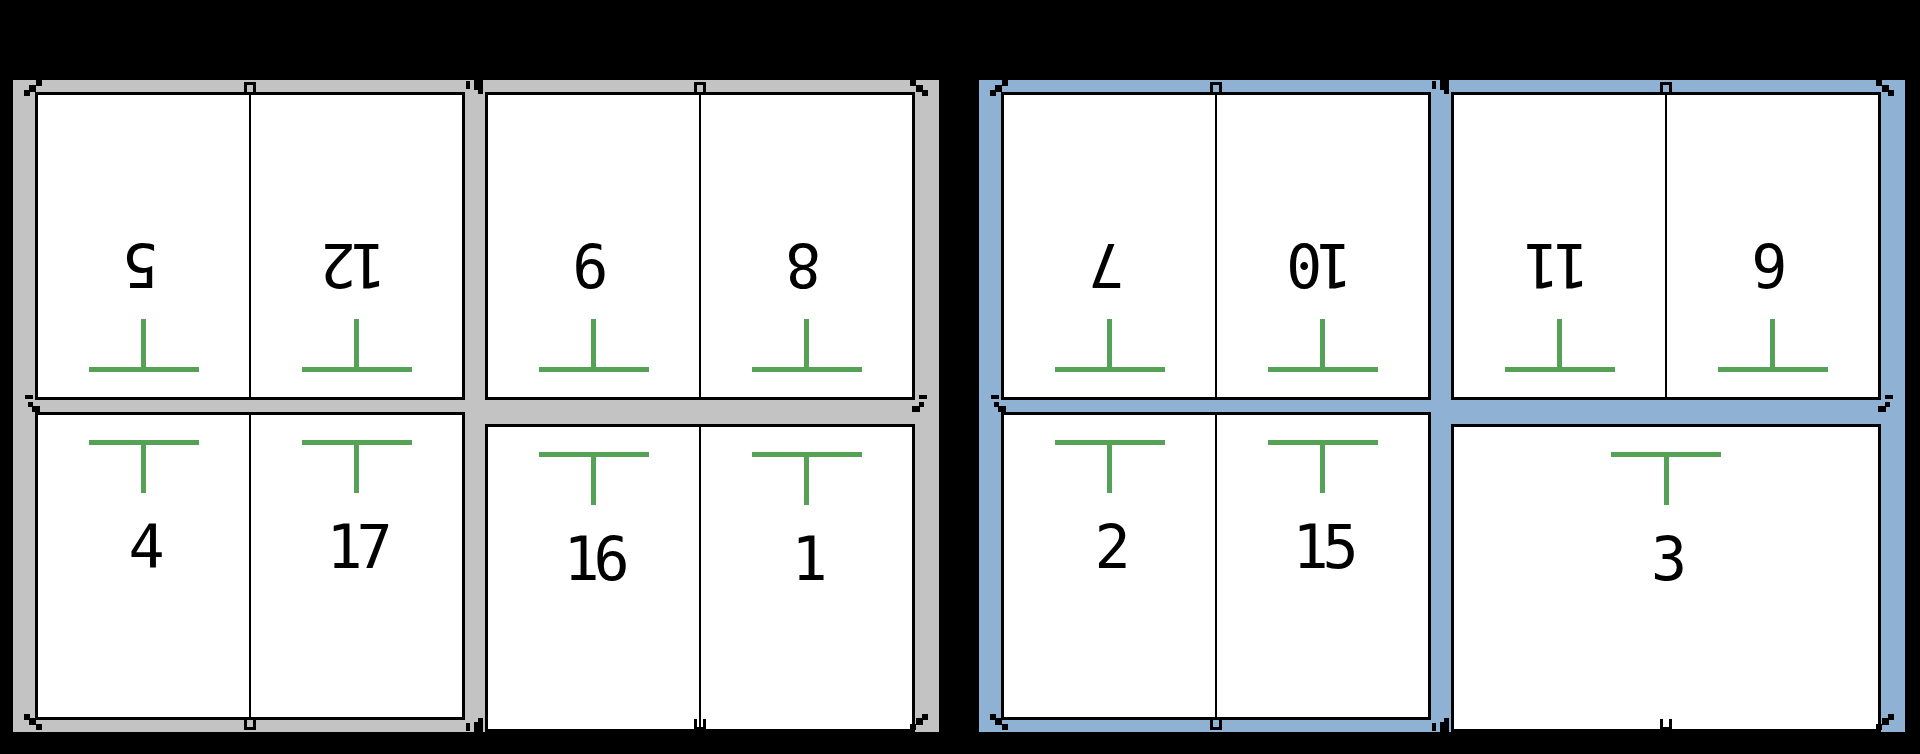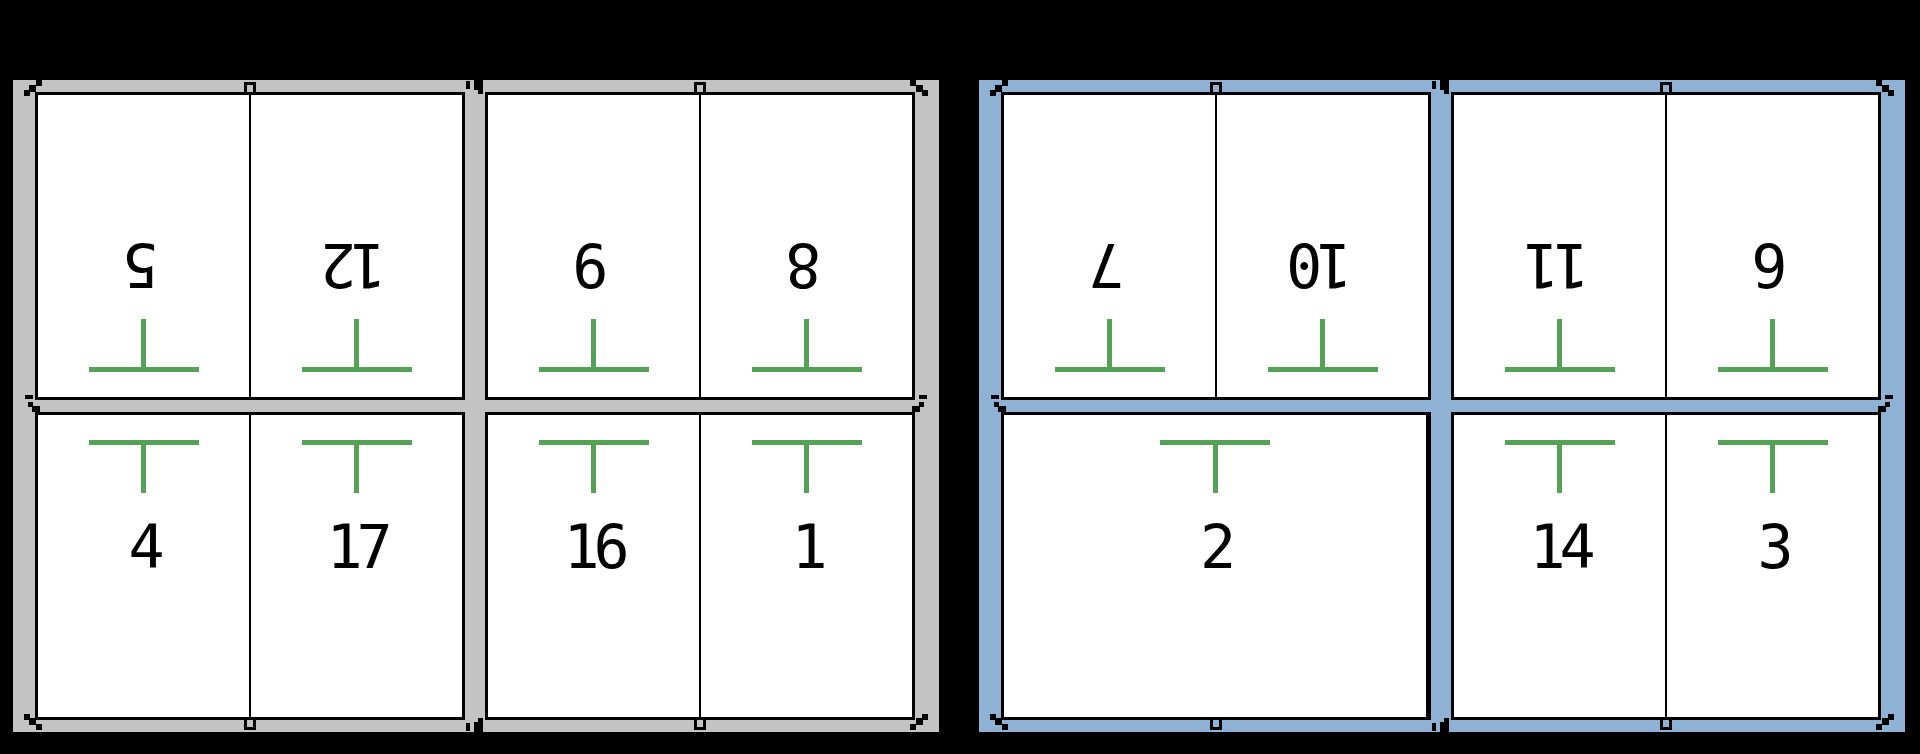--- a/index.html
+++ b/index.html
@@ -27,21 +27,21 @@
   .panel {
     position: absolute;
     width: 430px; height: 308px;
     background: var(--fill, #fff);
     border: 3px solid var(--rule, #000);
     display: flex;
   }
   .panel.tl { left: 22px;  top: 12px; }
   .panel.tr { left: 472px; top: 12px; }
   .panel.bl { left: 22px;  top: 332px; }
-  .panel.br { left: 472px; top: 332px; }
+  .panel.br { left: 472px; top: 344px; }
 
   .cell {
     flex: 1 1 0;
     display: flex;
     flex-direction: column;
     align-items: center;
     overflow: hidden;
   }
   .cell.first { border-right: 2px solid var(--rule, #000); }
   .cell.toprow    { justify-content: flex-end; }
@@ -252,30 +252,30 @@
     </div>
 
     <div class="panel bl">
       <div class="cell first bottomrow">
         <div class="fold-mark">
             <div class="bar"></div>
             <div class="stem"></div>
           </div>
         <div class="pagenum">2</div>
       </div>
+      <div class="cell bottomrow">
+        <div class="fold-mark">
+            <div class="bar"></div>
+            <div class="stem"></div>
+          </div>
+        <div class="pagenum">15</div>
+      </div>
     </div>
 
     <div class="panel br">
-      <div class="cell first bottomrow">
-        <div class="fold-mark">
-            <div class="bar"></div>
-            <div class="stem"></div>
-          </div>
-        <div class="pagenum">14</div>
-      </div>
       <div class="cell bottomrow">
         <div class="fold-mark">
             <div class="bar"></div>
             <div class="stem"></div>
           </div>
         <div class="pagenum">3</div>
       </div>
     </div>
 
     <svg class="mark stair tl" viewBox="0 0 18 16">

